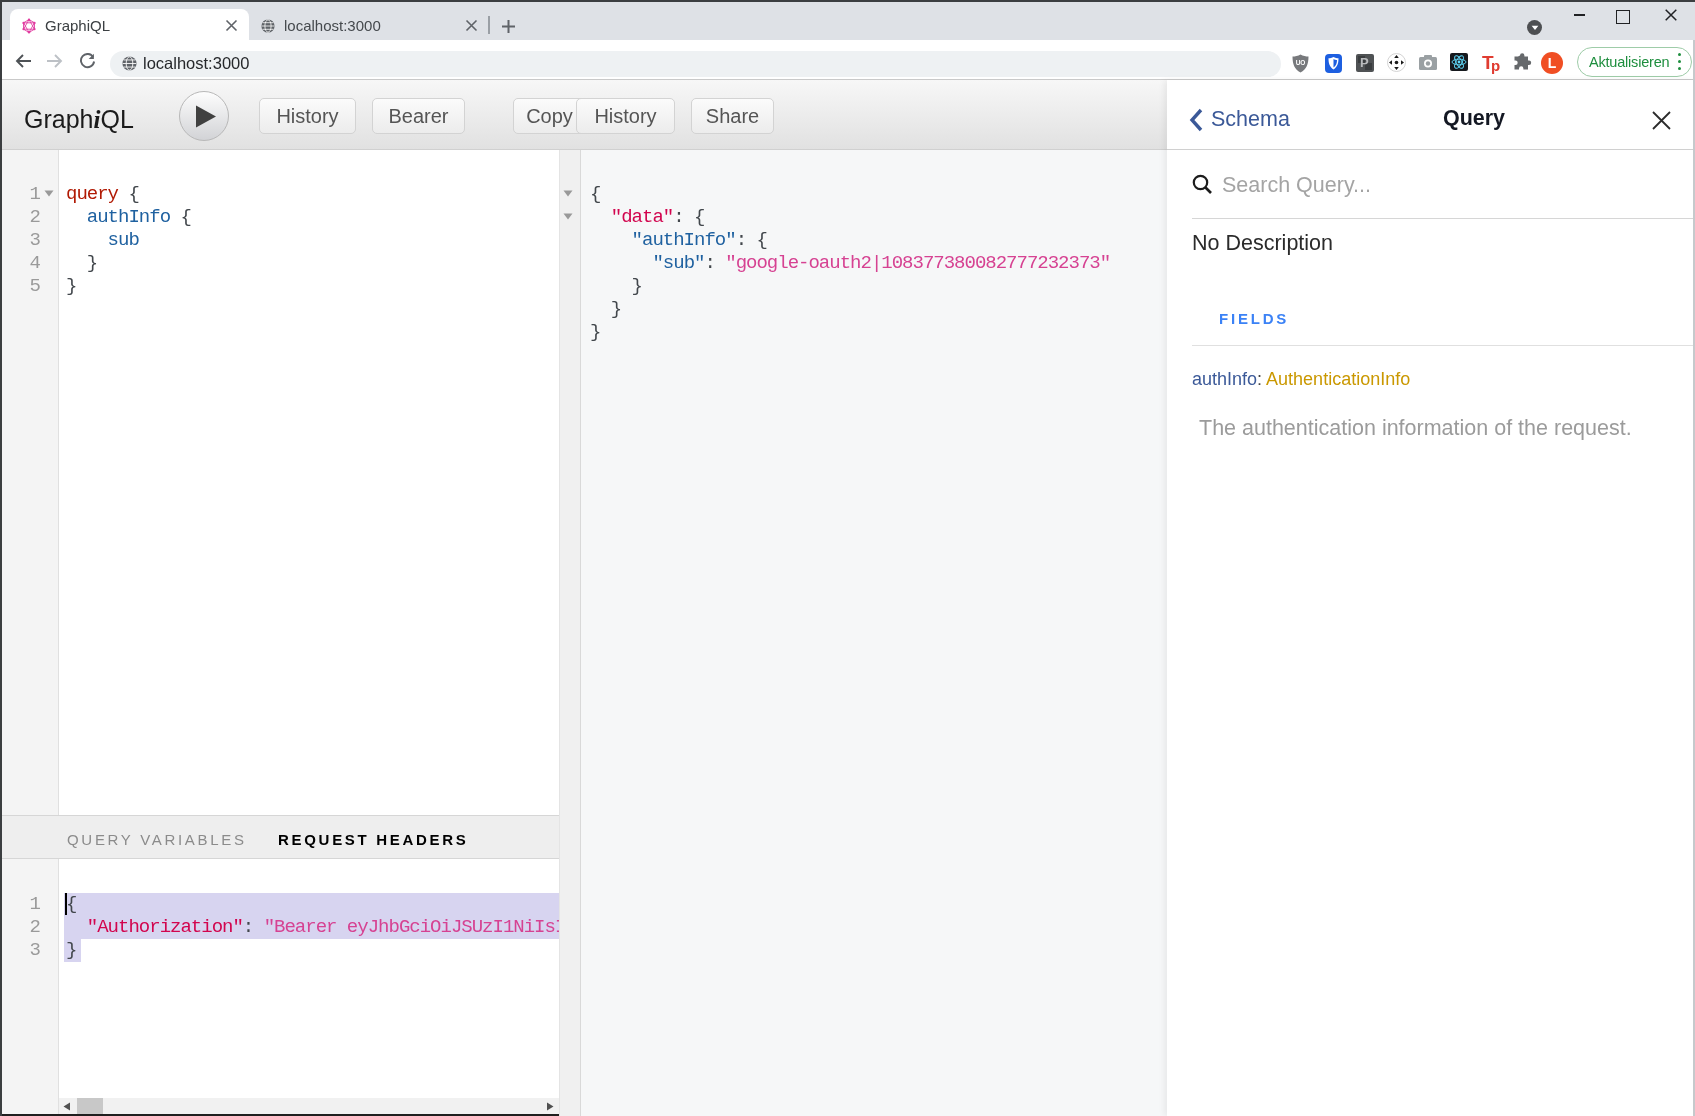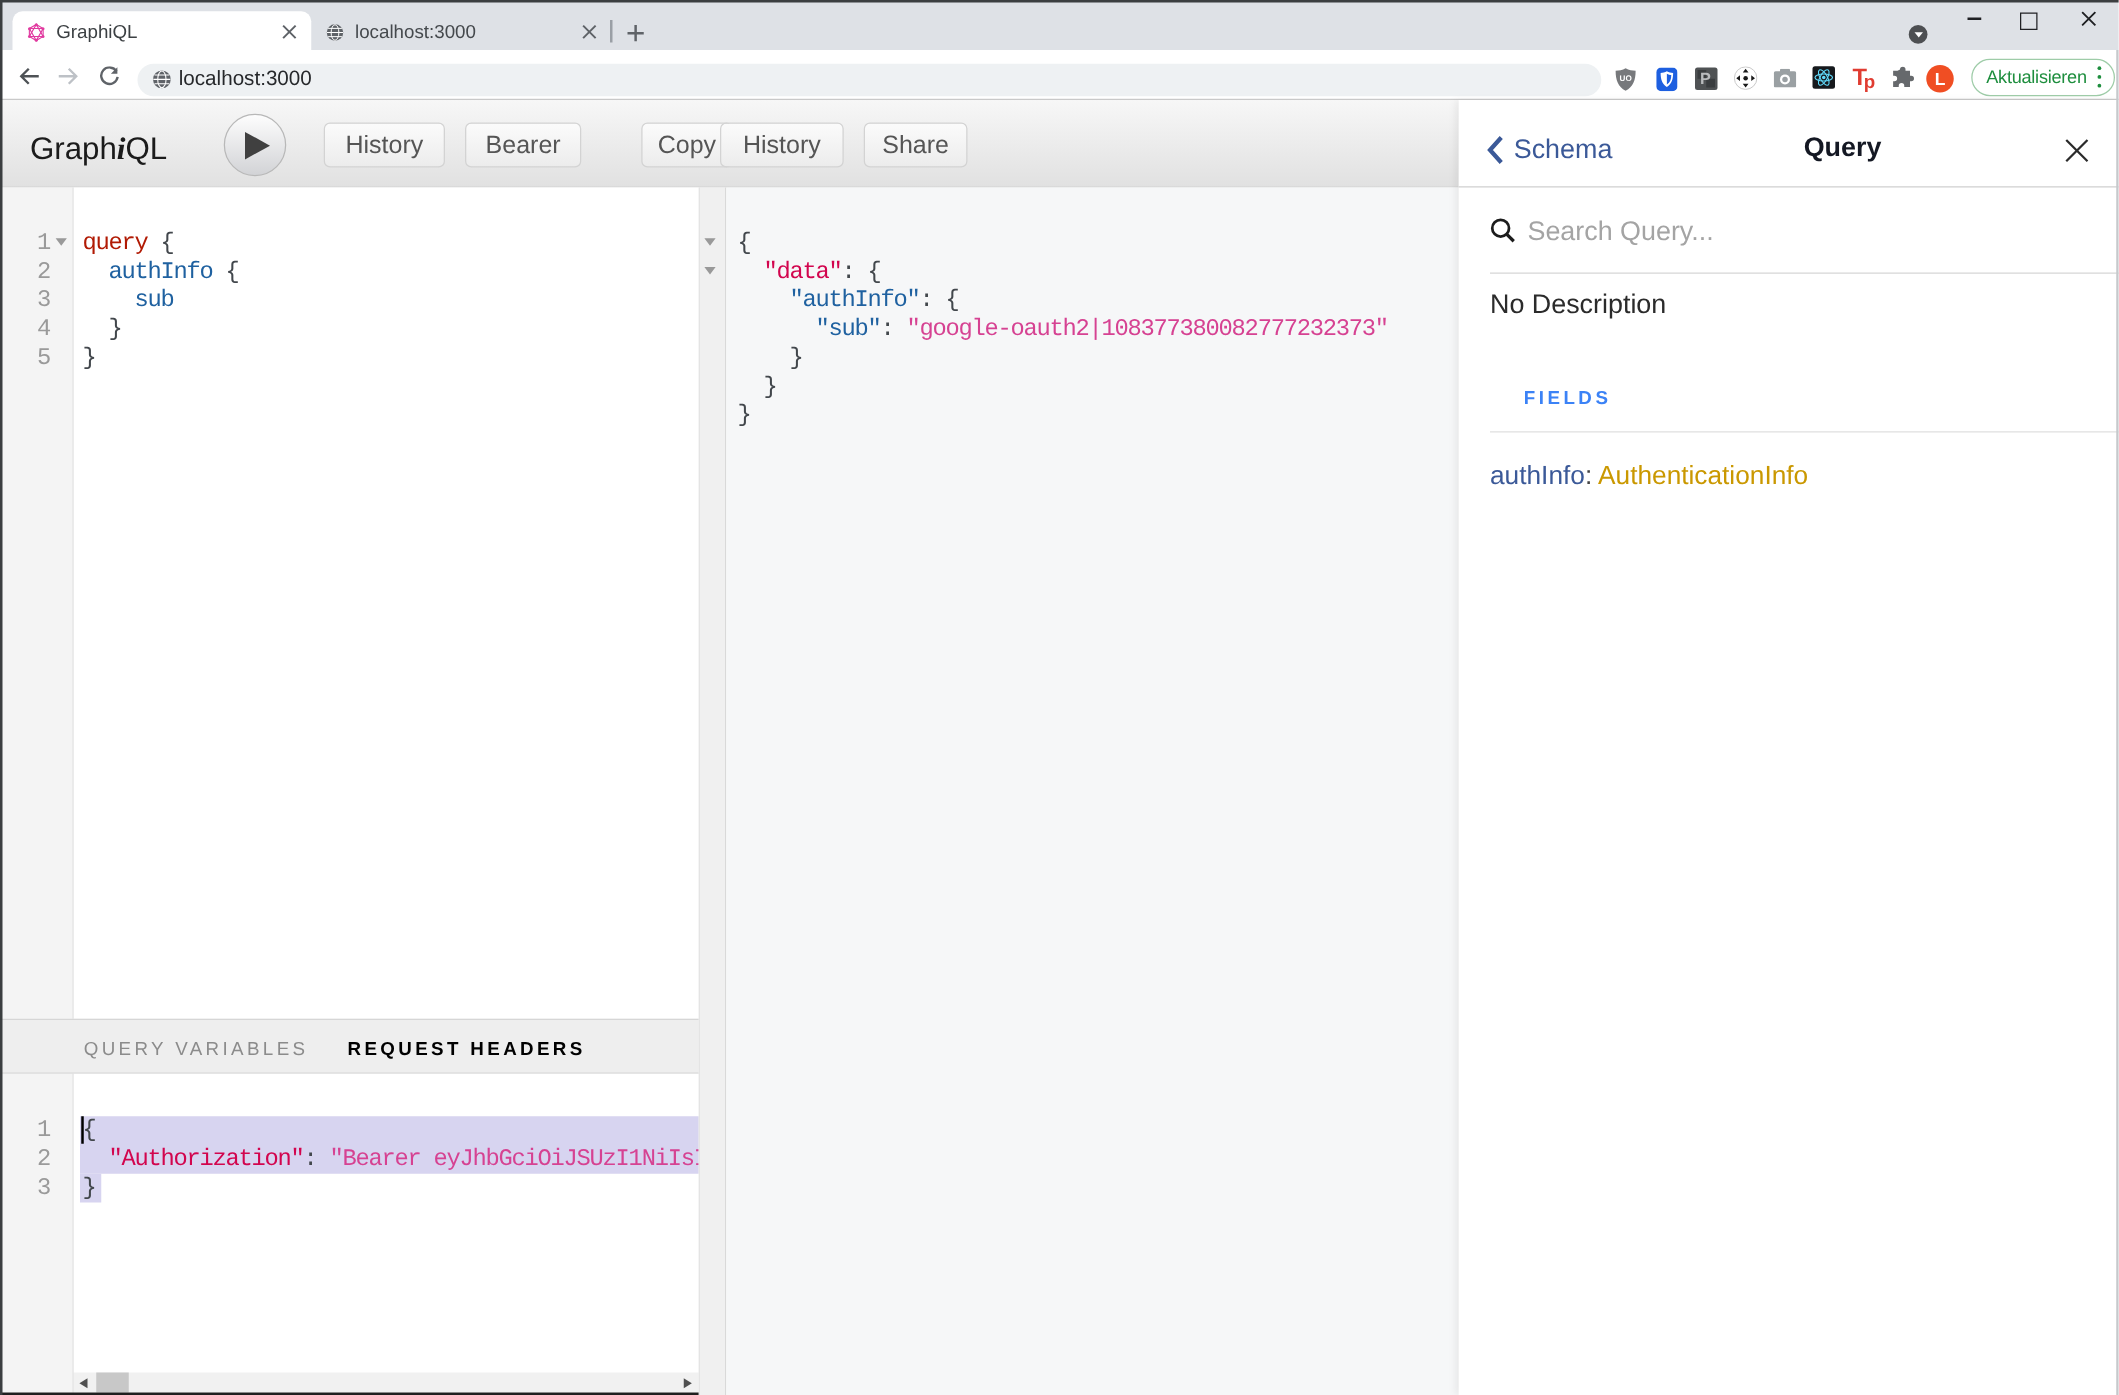--- a/index.html
+++ b/index.html
@@ -250,21 +250,22 @@
     <path d="M13.5 13.5 L19 19" stroke="#1c1c1c" stroke-width="2.6"></path>
   </svg>
   <div class="abs" style="left:1222px;top:173px;font-size:21.5px;color:#a4a4a4;">Search Query...</div>
   <div class="abs" style="left:1192px;top:218px;width:503px;height:1px;background:#d6d6d6;"></div>
 
   <div class="abs" style="left:1192px;top:231px;font-size:21.5px;color:#2b2b2b;">No Description</div>
 
   <div class="abs" style="left:1192px;top:310px;font-size:15px;font-weight:bold;letter-spacing:2.8px;color:#3b82f6;margin-left:27px;">FIELDS</div>
   <div class="abs" style="left:1192px;top:345px;width:503px;height:1px;background:#e0e0e0;"></div>
 
-  <div class="abs" style="left:1192px;top:369px;font-size:21px;">
+  <div class="abs" style="left:1192px;top:369px;font-size:18px;">
     <span style="color:#3B5998;">authInfo</span><span style="color:#444;">: </span><span style="color:#CA9800;">AuthenticationInfo</span>
   </div>
+  <div class="abs" style="left:1199px;top:416px;font-size:21.5px;color:#9b9b9b;">The authentication information of the request.</div>
 
   <div class="abs" style="left:0;top:0;width:1695px;height:2px;background:#3b3e40;"></div>
   <div class="abs" style="left:0;top:0;width:2px;height:1116px;background:#3b3e40;"></div>
   <div class="abs" style="left:1693px;top:40px;width:2px;height:1076px;background:#c6c9cc;"></div>
 
 </div>
 
 </body></html>

